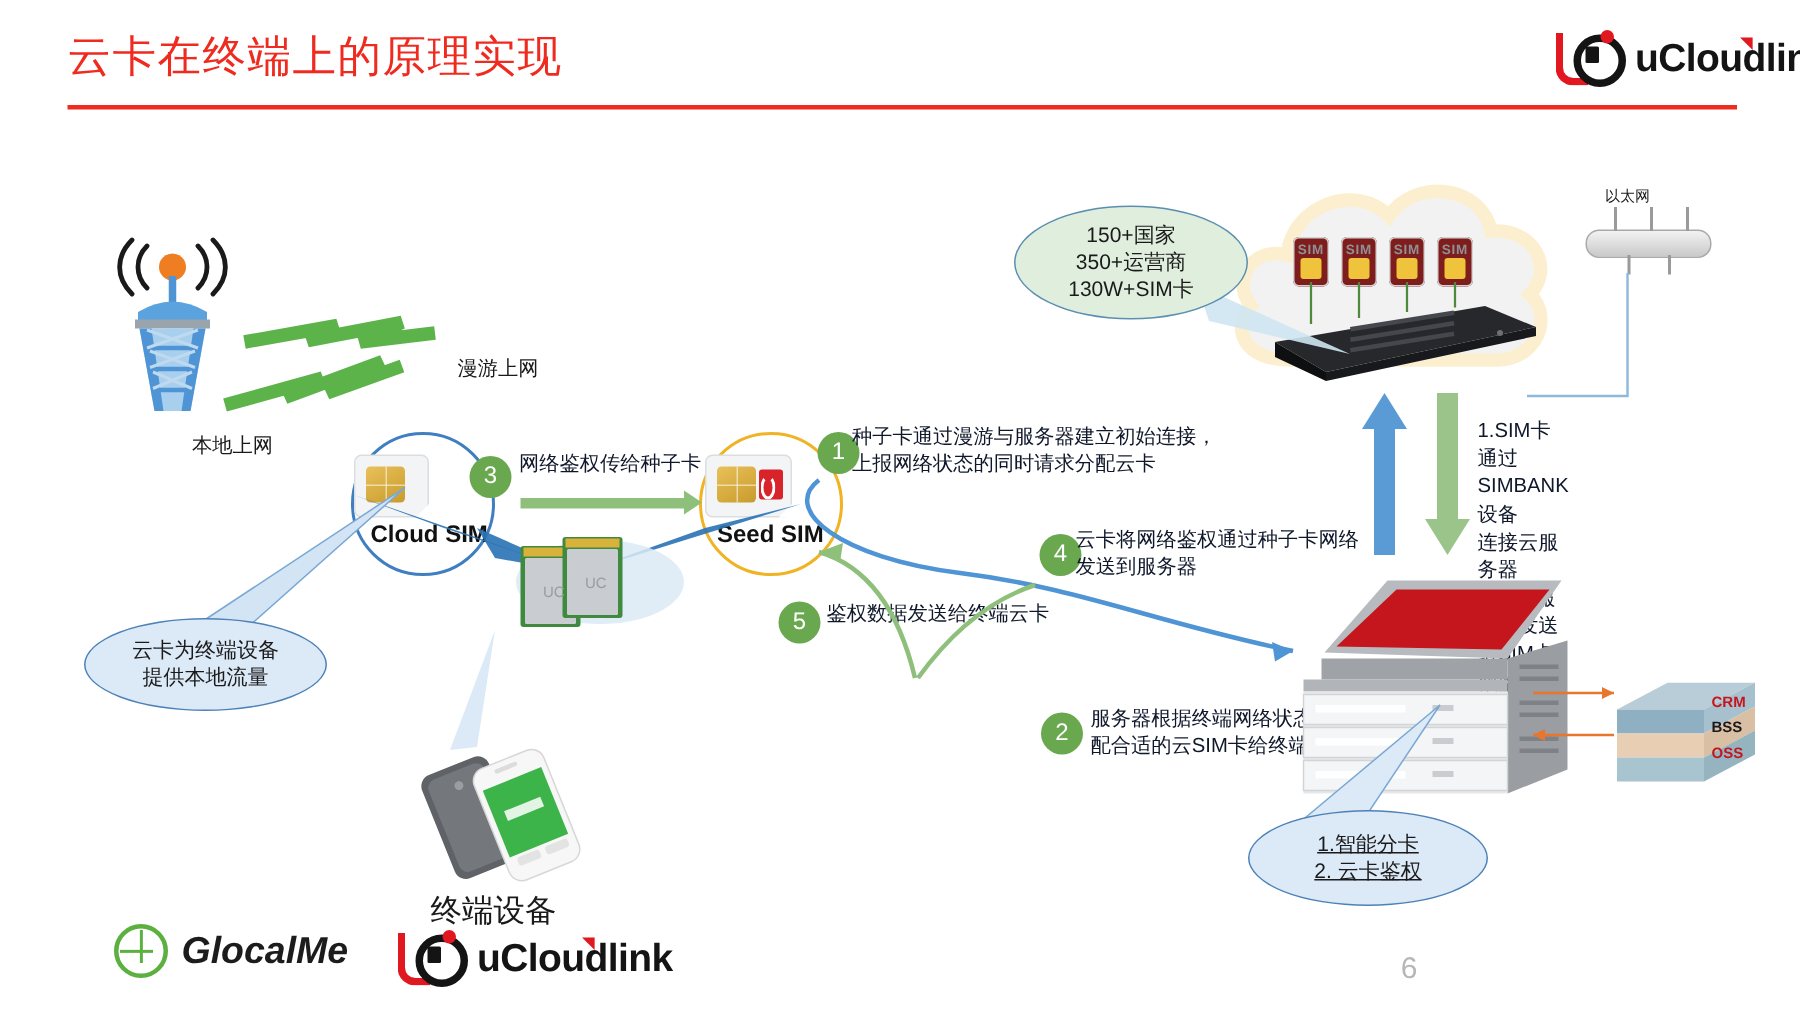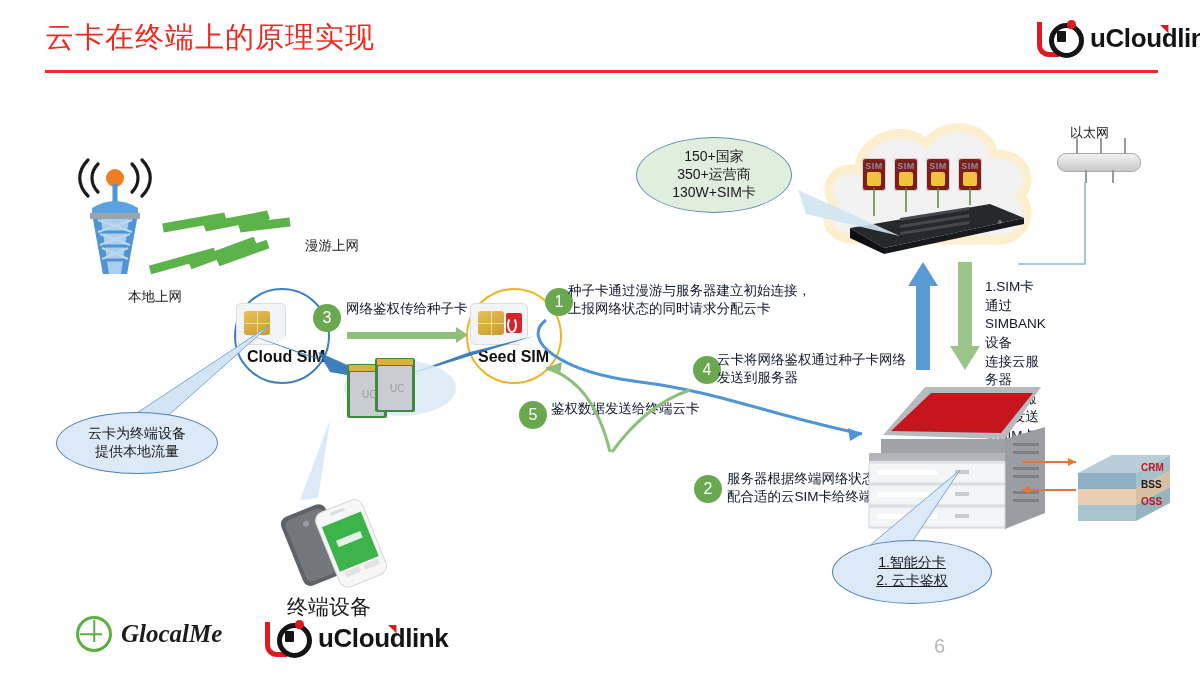--- a/index.html
+++ b/index.html
@@ -314,25 +314,25 @@
         <rect x="62" y="27" width="70" height="3" transform="rotate(-9 62 27)"></rect>
         <rect x="62" y="34" width="70" height="3" transform="rotate(-9 62 34)"></rect>
       </g>
       <circle cx="162" cy="24" r="2" fill="#6c7075"></circle>
     </svg>
   </div>
 
   <svg class="overlay">
     <path d="M798 190 L900 236 L806 214 Z" fill="#cfe5f2" opacity=".9"></path>
   </svg>
-  <div class="bubble green" style="left:636px;top:137px;width:154px;height:74px;">150+国家
+  <div class="bubble green" style="left:676px;top:137px;width:154px;height:74px;">150+国家
 350+运营商
 130W+SIM卡</div>
 
-  <div class="lbl" style="left:1070px;top:124px;font-size:13px;text-align:center;">以太网</div>
+  <div class="lbl" style="left:1070px;top:124px;font-size:10px;text-align:center;">以太网</div>
   <div class="ethbar" style="left:1057px;top:153px;width:82px;"></div>
   <div class="tick" style="left:1076px;top:138px;height:16px;"></div>
   <div class="tick" style="left:1100px;top:138px;height:16px;"></div>
   <div class="tick" style="left:1124px;top:138px;height:16px;"></div>
   <div class="tick" style="left:1085px;top:170px;height:13px;"></div>
   <div class="tick" style="left:1112px;top:170px;height:13px;"></div>
   <svg class="overlay">
     <path d="M1085 182 L1085 264 L1018 264" stroke="#8fb8dd" stroke-width="1.6" fill="none"></path>
   </svg>
 
@@ -406,21 +406,21 @@
       <text x="73" y="50" font-size="10" font-weight="bold" fill="#c4161c" font-family="Liberation Sans">OSS</text>
     </svg>
   </div>
   <svg class="overlay">
     <line x1="1022" y1="462" x2="1076" y2="462" stroke="#e8762c" stroke-width="1.8"></line>
     <polygon points="1076,462 1068,458 1068,466" fill="#e8762c"></polygon>
     <line x1="1076" y1="490" x2="1022" y2="490" stroke="#e8762c" stroke-width="1.8"></line>
     <polygon points="1022,490 1030,486 1030,494" fill="#e8762c"></polygon>
   </svg>
 
-  <div class="logo-glocal" style="left:76px;top:616px;font-family:Liberation Serif, serif;">
+  <div class="logo-glocal" style="left:76px;top:616px;">
     <span class="globe"></span>
     <span class="wd">GlocalMe</span>
   </div>
 
   <div class="logo-uc" style="left:228px;top:620px;">
     <span class="mark">
       <span class="u"></span>
         <span class="ring"></span>
         <span class="inner"></span>
         <span class="dot"></span>

